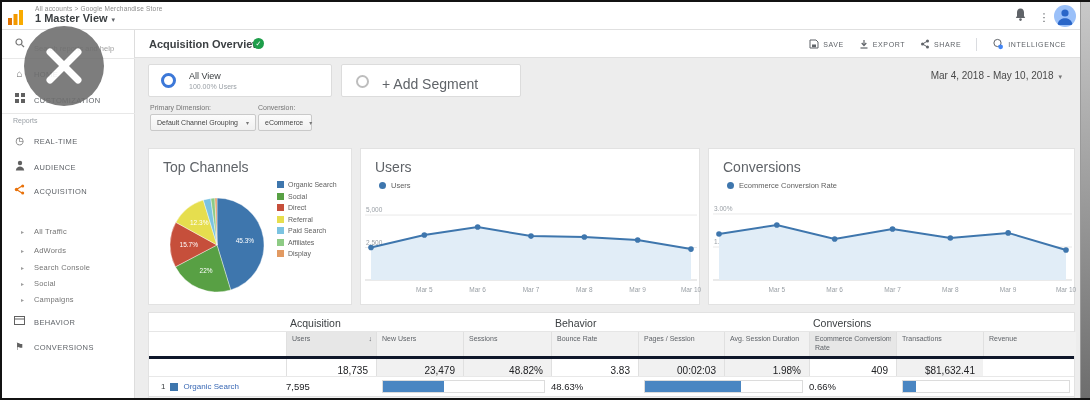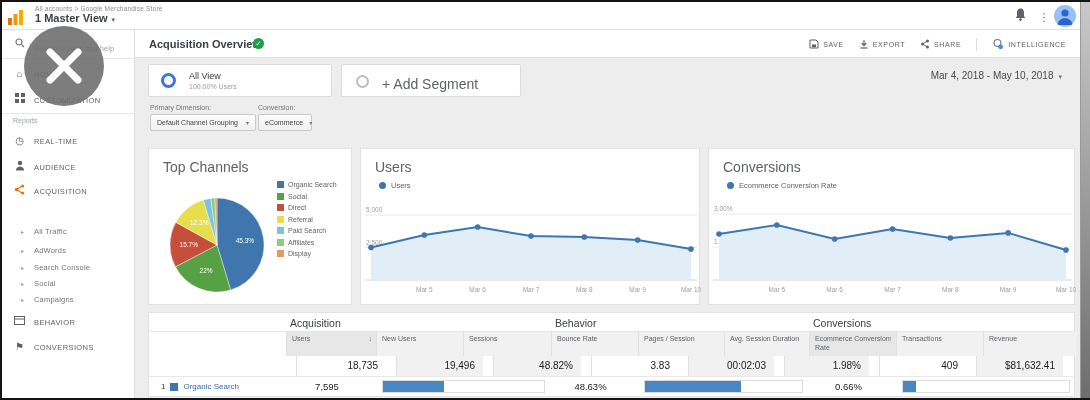--- a/index.html
+++ b/index.html
@@ -91,31 +91,31 @@
   .table{position:absolute;left:13px;top:282px;width:927px;background:#fff;border:1px solid #e2e2e2;border-bottom:none;}
   .tgrid{display:grid;grid-template-columns:137px 90px 87px 88px 87px 86px 85px 87px 87px 93px;}
   .grp-row{position:relative;height:18px;background:#fff;}
   .grp{position:absolute;top:4px;font-size:10.5px;color:#3c4043;}
   .hd-row{height:22px;border-top:1px solid #e6e6e6;}
   .hd{background:#f1f1f1;border-left:1px solid #e0e0e0;font-size:7px;color:#5f6368;
       padding:3px 5px;line-height:1.25;position:relative;cursor:pointer;}
   .hd:first-child{border-left:none;background:#fff;}
   .hd.sorted{background:#e7e7e7;}
   .hd .sort{position:absolute;right:4px;top:3px;font-size:7px;color:#5f6368;}
-  .tot-row{height:23px;border-top:1px solid #0f172a;gap:10px;}
+  .tot-row{height:23px;border-top:6px solid #0f172a;}
   .tot{border-left:1px solid #e0e0e0;font-size:10px;color:#202124;text-align:right;
        padding:6px 8px 0 0;}
   .tot:first-child{border-left:none;}
   .tot-row > :nth-child(3),.tot-row > :nth-child(4),.tot-row > :nth-child(6),
   .tot-row > :nth-child(7),.tot-row > :nth-child(9),.tot-row > :nth-child(10){background:#f1f1f1;}
   .data-row{height:20px;border-top:1px solid #e8e8e8;background:#fff;align-items:center;}
   .cell-name{display:flex;align-items:center;gap:5px;padding-left:12px;font-size:8px;color:#3c4043;}
   .chan-sw{width:8px;height:8px;background:#3e76ad;}
   .chan-link{color:#3a69b5;cursor:pointer;}
-  .cell-val{font-size:9.5px;color:#202124;text-align:center;padding-right:8px;}
+  .cell-val{font-size:9.5px;color:#202124;text-align:left;padding-right:8px;}
   .bar-track{height:13px;border:1px solid #dcdcdc;background:#fff;margin:0 6px;position:relative;}
   .bar-fill{position:absolute;left:0;top:0;bottom:0;background:#4a86c2;}
   .stub-row{height:6px;background:#f1f1f1;border-top:1px solid #e0e0e0;}
 
   
   .click-overlay{position:absolute;left:23px;top:25px;z-index:60;opacity:.9;pointer-events:none;}
 </style>
 </head>
 <body>
 
@@ -423,21 +423,21 @@
         <div class="hd"><span>Bounce Rate</span></div>
         <div class="hd"><span>Pages / Session</span></div>
         <div class="hd"><span>Avg. Session Duration</span></div>
         <div class="hd sorted"><span>Ecommerce Conversion Rate</span><span class="sort">↑</span></div>
         <div class="hd"><span>Transactions</span></div>
         <div class="hd"><span>Revenue</span></div>
       </div>
       <div class="tgrid tot-row">
         <div class="tot"></div>
         <div class="tot">18,735</div>
-        <div class="tot">19,496</div>
+        <div class="tot">23,479</div>
         <div class="tot">48.82%</div>
         <div class="tot">3.83</div>
         <div class="tot">00:02:03</div>
         <div class="tot">1.98%</div>
         <div class="tot">409</div>
         <div class="tot">$81,632.41</div>
       </div>
       <div class="tgrid data-row">
         <div class="cell-name">
           <span>1</span>

